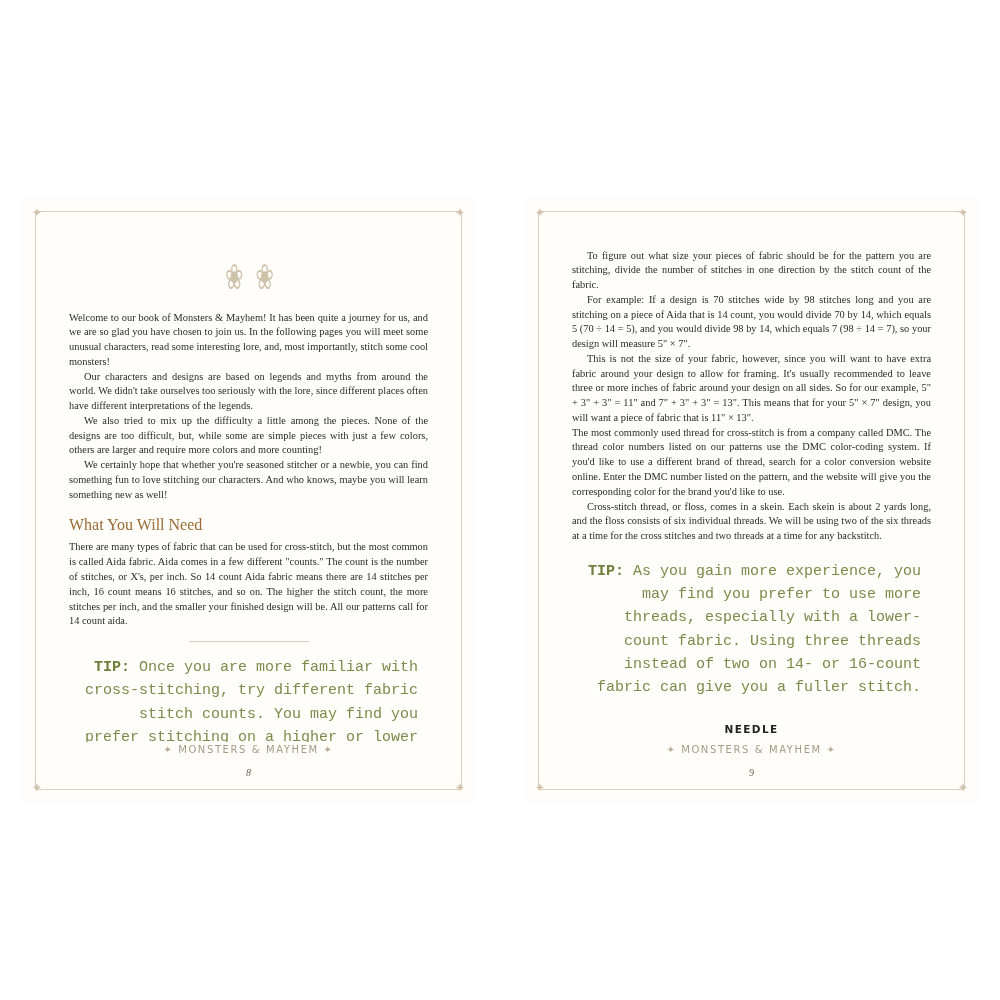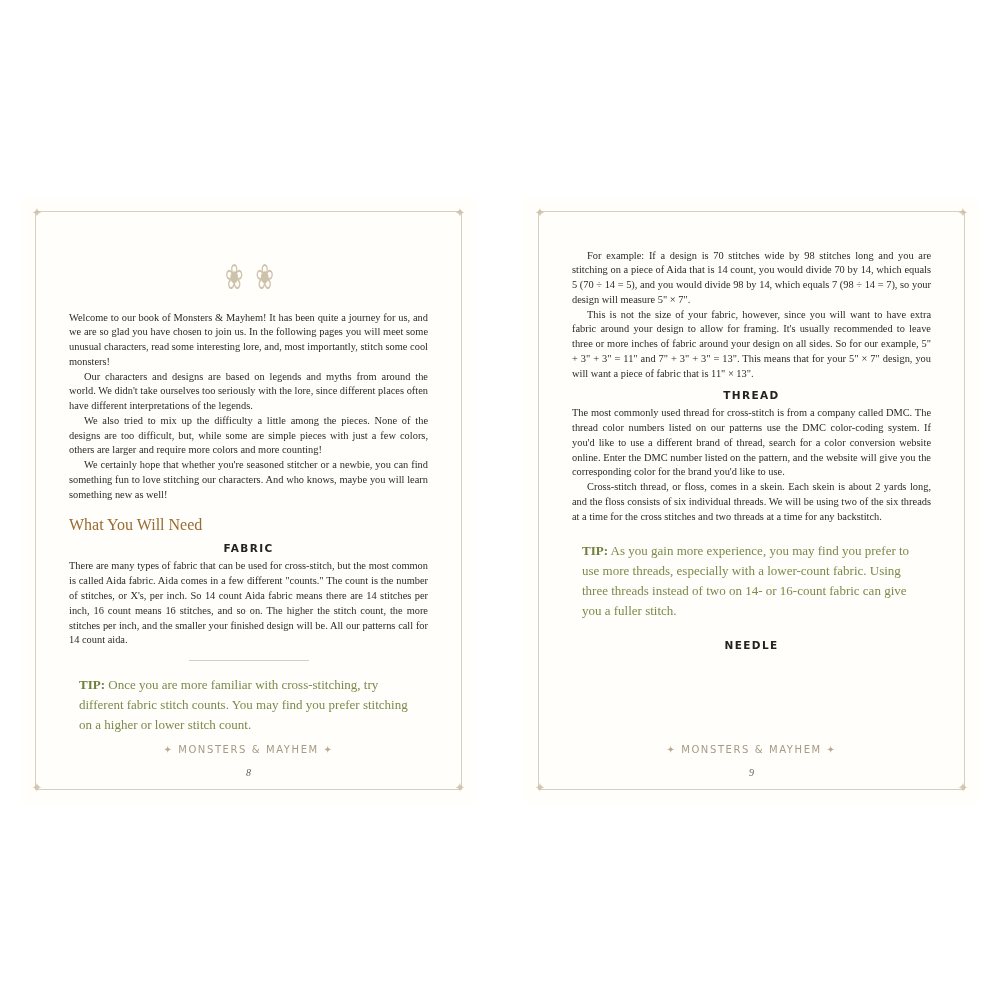--- a/index.html
+++ b/index.html
@@ -103,25 +103,25 @@
     font-family: "DejaVu Sans", sans-serif;
     font-size: 10.5px;
     letter-spacing: 1.4px;
     text-align: center;
     color: #24221f;
     margin: 8px 0 5px 0;
     font-weight: bold;
     text-transform: uppercase;
   }
   .tip {
-    font-family: Liberation Serif, serif;
-    font-size: 13px;
+    font-family: Liberation Mono, monospace;
+    font-size: 15px;
     line-height: 1.55;
     color: #7b8b4a;
-    text-align: left;
+    text-align: right;
     margin: 14px 10px 0 10px;
   }
   .tip b { color: #6e7f3c; }
   .tip-rule {
     width: 120px;
     height: 1px;
     background: #d8cfc0;
     margin: 12px auto 8px auto;
   }
   .footer {
@@ -163,21 +163,20 @@
         <span class="flourish">❀</span>
         <span class="flourish">❀</span>
       </div>
 
       <p class="body first">Welcome to our book of Monsters &amp; Mayhem! It has been quite a journey for us, and we are so glad you have chosen to join us. In the following pages you will meet some unusual characters, read some interesting lore, and, most importantly, stitch some cool monsters!</p>
       <p class="body">Our characters and designs are based on legends and myths from around the world. We didn't take ourselves too seriously with the lore, since different places often have different interpretations of the legends.</p>
       <p class="body">We also tried to mix up the difficulty a little among the pieces. None of the designs are too difficult, but, while some are simple pieces with just a few colors, others are larger and require more colors and more counting!</p>
       <p class="body">We certainly hope that whether you're seasoned stitcher or a newbie, you can find something fun to love stitching our characters. And who knows, maybe you will learn something new as well!</p>
 
       <div class="section-head">What You Will Need</div>
-      <div class="sub-head">FABRIC</div>
       <p class="body first">There are many types of fabric that can be used for cross-stitch, but the most common is called Aida fabric. Aida comes in a few different "counts." The count is the number of stitches, or X's, per inch. So 14 count Aida fabric means there are 14 stitches per inch, 16 count means 16 stitches, and so on. The higher the stitch count, the more stitches per inch, and the smaller your finished design will be. All our patterns call for 14 count aida.</p>
 
       <div class="tip-rule"></div>
       <div class="tip">
         <b>TIP:</b>
         <span>Once you are more familiar with cross-stitching, try different fabric stitch counts. You may find you prefer stitching on a higher or lower stitch count.</span>
       </div>
     </div>
 
     <div class="footer">
@@ -191,33 +190,33 @@
   </div>
 
   <div class="page">
     <div class="page-frame"></div>
     <div class="corner tl">✦</div>
     <div class="corner tr">✦</div>
     <div class="corner bl">✦</div>
     <div class="corner br">✦</div>
 
     <div class="content">
+      <p class="body">To figure out what size your pieces of fabric should be for the pattern you are stitching, divide the number of stitches in one direction by the stitch count of the fabric.</p>
       <p class="body">For example: If a design is 70 stitches wide by 98 stitches long and you are stitching on a piece of Aida that is 14 count, you would divide 70 by 14, which equals 5 (70 ÷ 14 = 5), and you would divide 98 by 14, which equals 7 (98 ÷ 14 = 7), so your design will measure 5" × 7".</p>
       <p class="body">This is not the size of your fabric, however, since you will want to have extra fabric around your design to allow for framing. It's usually recommended to leave three or more inches of fabric around your design on all sides. So for our example, 5" + 3" + 3" = 11" and 7" + 3" + 3" = 13". This means that for your 5" × 7" design, you will want a piece of fabric that is 11" × 13".</p>
 
-      <div class="sub-head">THREAD</div>
       <p class="body first">The most commonly used thread for cross-stitch is from a company called DMC. The thread color numbers listed on our patterns use the DMC color-coding system. If you'd like to use a different brand of thread, search for a color conversion website online. Enter the DMC number listed on the pattern, and the website will give you the corresponding color for the brand you'd like to use.</p>
       <p class="body">Cross-stitch thread, or floss, comes in a skein. Each skein is about 2 yards long, and the floss consists of six individual threads. We will be using two of the six threads at a time for the cross stitches and two threads at a time for any backstitch.</p>
 
       <div class="tip" style="margin-top:16px;">
         <b>TIP:</b>
         <span>As you gain more experience, you may find you prefer to use more threads, especially with a lower-count fabric. Using three threads instead of two on 14- or 16-count fabric can give you a fuller stitch.</span>
       </div>
 
-      <div class="sub-head" style="margin-top:18px;">NEEDLE</div>
+      <div class="sub-head" style="margin-top:24px;">NEEDLE</div>
     </div>
 
     <div class="footer">
       <div class="running-head">
         <span class="dot">✦</span>
         <span>MONSTERS &amp; MAYHEM</span>
         <span class="dot">✦</span>
       </div>
       <div class="folio">9</div>
     </div>

